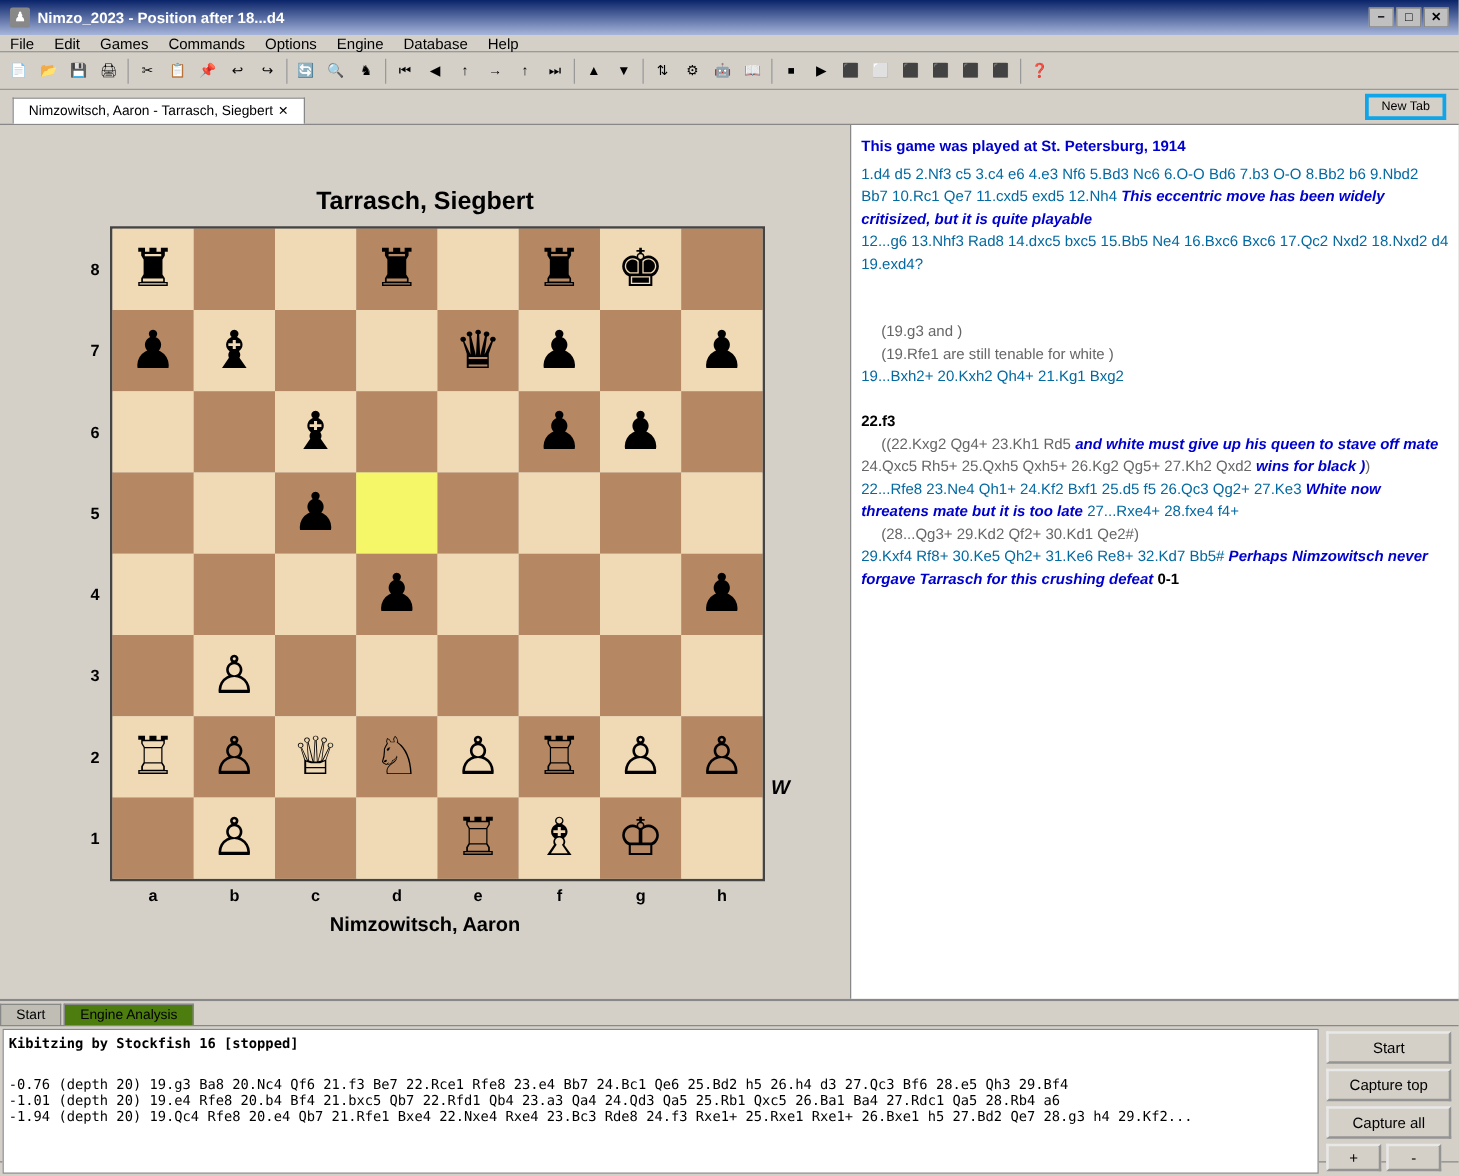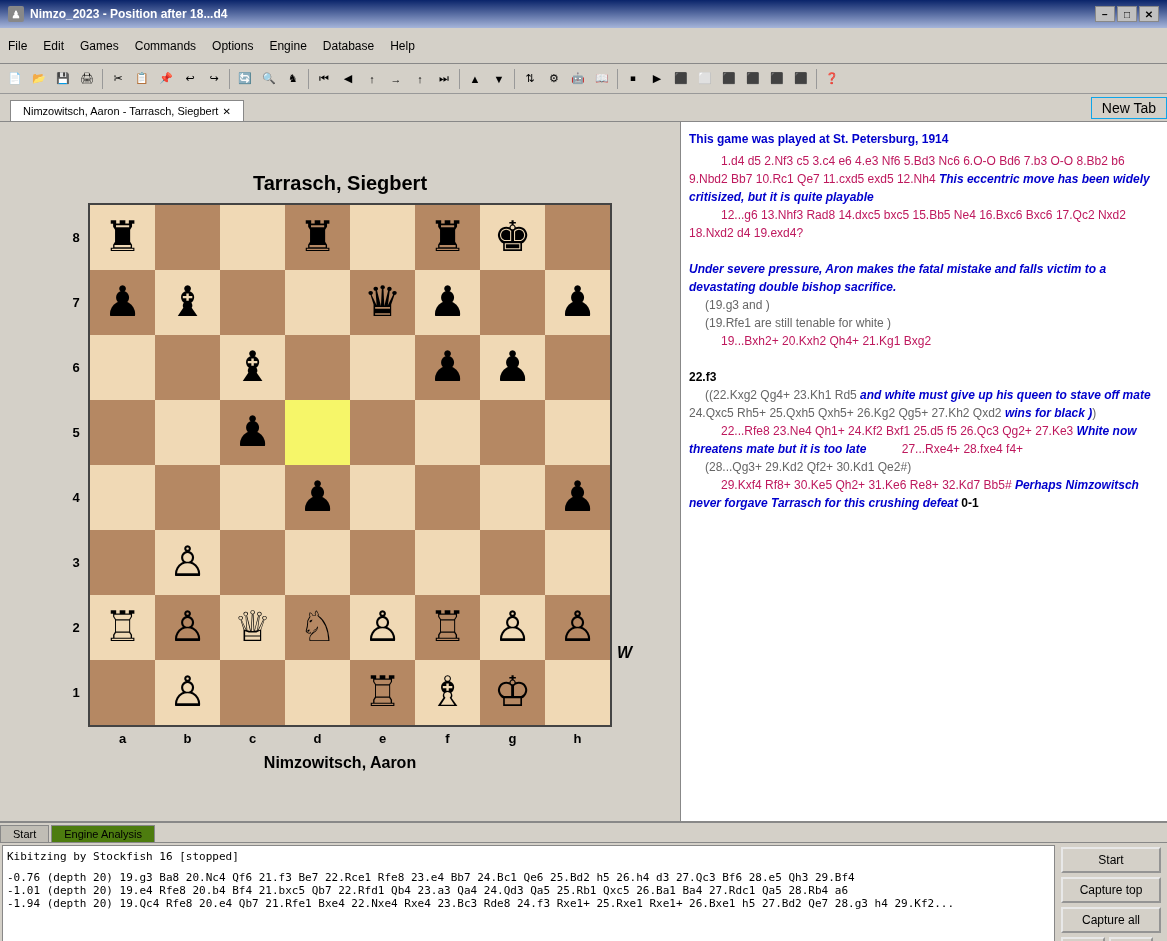--- a/index.html
+++ b/index.html
@@ -6,34 +6,34 @@
     body { font-family: 'Segoe UI', Tahoma, Geneva, Verdana, sans-serif; font-size: 12px; background: #d4d0c8; width: 1167px; height: 941px; overflow: hidden; }
     
     
     #titlebar { background: linear-gradient(to bottom, #0a246a, #a6b5da); color: white; height: 28px; display: flex; align-items: center; justify-content: space-between; padding: 0 8px; font-size: 12px; font-weight: bold; }
     #titlebar-left { display: flex; align-items: center; gap: 6px; }
     #titlebar-left .icon { width: 16px; height: 16px; background: #888; border-radius: 2px; display: flex; align-items: center; justify-content: center; font-size: 10px; }
     #titlebar-controls { display: flex; gap: 2px; }
     .title-btn { width: 20px; height: 16px; background: #c0c0c0; border: 1px solid #888; cursor: pointer; font-size: 10px; display: flex; align-items: center; justify-content: center; color: black; }
     
     
-    #menubar { background: #d4d0c8; height: 36px; display: flex; align-items: center; border-bottom: 1px solid #888; }
+    #menubar { background: #d4d0c8; height: 14px; display: flex; align-items: center; border-bottom: 1px solid #888; }
     .menu-item { padding: 2px 8px; cursor: pointer; font-size: 12px; }
     
     
     #toolbar { background: #d4d0c8; height: 30px; display: flex; align-items: center; border-bottom: 1px solid #999; padding: 2px 4px; gap: 2px; }
     .tb-btn { width: 22px; height: 22px; background: #d4d0c8; border: 1px solid transparent; cursor: pointer; display: flex; align-items: center; justify-content: center; font-size: 11px; }
     .tb-sep { width: 1px; height: 20px; background: #999; margin: 0 2px; }
     
     
     #tabbar { background: #d4d0c8; height: 28px; display: flex; align-items: flex-end; border-bottom: 1px solid #888; padding-left: 10px; }
     .tab { padding: 4px 12px; background: #c0bdb5; border: 1px solid #888; border-bottom: none; cursor: pointer; font-size: 11px; margin-right: 18px; display: flex; align-items: center; gap: 4px; }
     .tab.active { background: white; }
     .tab-close { font-size: 10px; cursor: pointer; }
-    .new-tab-btn { margin-left: auto; margin-right: 0; padding: 2px 10px; border: 1px solid #0ea5e9; background: #d4d0c8; cursor: pointer; font-size: 14px; align-self: center; }
+    .new-tab-btn { margin-left: auto; margin-right: 10px; padding: 2px 10px; border: 3px solid #0ea5e9; background: #d4d0c8; cursor: pointer; font-size: 10px; align-self: center; }
     
     
     #main { display: flex; height: calc(941px - 28px - 22px - 30px - 28px - 110px - 24px); }
     
     
     #board-area { width: 680px; min-width: 680px; background: #d4d0c8; display: flex; flex-direction: column; align-items: center; justify-content: center; padding: 10px; }
     #player-top { font-size: 20px; font-weight: bold; text-align: center; margin-bottom: 8px; }
     #player-bottom { font-size: 16px; font-weight: bold; text-align: left; margin-top: 8px; }
     
     #board-wrapper { display: flex; align-items: center; }
@@ -48,21 +48,21 @@
     
     #file-labels { display: flex; margin-top: 4px; margin-left: 20px; }
     .file-label { width: 65px; text-align: center; font-size: 13px; font-weight: bold; }
     
     #w-indicator { position: absolute; right: 4px; font-size: 14px; font-style: italic; font-weight: bold; color: black; }
     #board-container { position: relative; }
     
     
     #game-text { flex: 1; background: white; border-left: 1px solid #888; overflow-y: auto; padding: 8px 8px; font-size: 12px; line-height: 1.5; }
     .gt-intro { color: #0000cc; font-weight: bold; margin-bottom: 4px; }
-    .gt-moves { color: #be185d; margin-left: 32px; }
+    .gt-moves { color: #0369a1; }
     .gt-comment { color: #0000cc; font-style: italic; font-weight: bold; }
     .gt-variation { color: #666; margin-left: 16px; }
     .gt-bold { font-weight: bold; }
     
     
     #engine-panel { height: 130px; border-top: 2px solid #888; background: #d4d0c8; display: flex; flex-direction: column; }
     #engine-tabs { display: flex; height: 24px; background: #d4d0c8; border-bottom: 1px solid #888; }
     .engine-tab { padding: 2px 12px; border: 1px solid #888; border-bottom: none; cursor: pointer; font-size: 11px; background: #c0bdb5; margin-right: 2px; margin-top: 2px; }
     .engine-tab.active { background: #4d7c0f; }
     #engine-content { display: flex; flex: 1; }
@@ -324,21 +324,20 @@
 
     <div id="player-bottom">Nimzowitsch, Aaron</div>
   </div>
 
   <div id="game-text">
     <div class="gt-intro">This game was played at St. Petersburg, 1914</div>
     <span class="gt-moves">1.d4 d5 2.Nf3 c5 3.c4 e6 4.e3 Nf6 5.Bd3 Nc6 6.O-O Bd6 7.b3 O-O 8.Bb2 b6 9.Nbd2 Bb7 10.Rc1 Qe7 11.cxd5 exd5 12.Nh4</span><span class="gt-comment"> This eccentric move has been widely critisized, but it is quite playable</span>
     <br>
     <span class="gt-moves"> 12...g6 13.Nhf3 Rad8 14.dxc5 bxc5 15.Bb5 Ne4 16.Bxc6 Bxc6 17.Qc2 Nxd2 18.Nxd2 d4 19.exd4?</span>
     <br><br>
-    <span class="gt-comment">Under severe pressure,  Aron makes the fatal mistake and falls victim to a devastating double bishop sacrifice.</span>
     <br>
     <span class="gt-variation">(19.g3  and )</span>
     <br>
     <span class="gt-variation">(19.Rfe1  are still tenable for white )</span>
     <br>
     <span class="gt-moves">19...Bxh2+ 20.Kxh2 Qh4+ 21.Kg1 Bxg2</span>
     <br>
     <br>
     <span class="gt-bold">22.f3</span>
     <br>
@@ -352,21 +351,21 @@
   </div>
 </div>
 
 <div id="engine-panel">
   <div id="engine-tabs">
     <div class="engine-tab">Start</div>
     <div class="engine-tab active">Engine Analysis</div>
   </div>
   <div id="engine-content">
     <div id="engine-lines">
-      <div style="margin-bottom:8px;">Kibitzing by Stockfish 16 [stopped]</div>
+      <div style="margin-bottom:20px;font-weight:bold;">Kibitzing by Stockfish 16 [stopped]</div>
       <div>-0.76 (depth 20) 19.g3 Ba8 20.Nc4 Qf6 21.f3 Be7 22.Rce1 Rfe8 23.e4 Bb7 24.Bc1 Qe6 25.Bd2 h5 26.h4 d3 27.Qc3 Bf6 28.e5 Qh3 29.Bf4</div>
       <div>-1.01 (depth 20) 19.e4 Rfe8 20.b4 Bf4 21.bxc5 Qb7 22.Rfd1 Qb4 23.a3 Qa4 24.Qd3 Qa5 25.Rb1 Qxc5 26.Ba1 Ba4 27.Rdc1 Qa5 28.Rb4 a6</div>
       <div>-1.94 (depth 20) 19.Qc4 Rfe8 20.e4 Qb7 21.Rfe1 Bxe4 22.Nxe4 Rxe4 23.Bc3 Rde8 24.f3 Rxe1+ 25.Rxe1 Rxe1+ 26.Bxe1 h5 27.Bd2 Qe7 28.g3 h4 29.Kf2...</div>
     </div>
     <div id="engine-buttons">
       <button class="engine-btn">Start</button>
       <button class="engine-btn">Capture top</button>
       <button class="engine-btn">Capture all</button>
       <div class="engine-btns-row">
         <button class="engine-btn-small">+</button>

